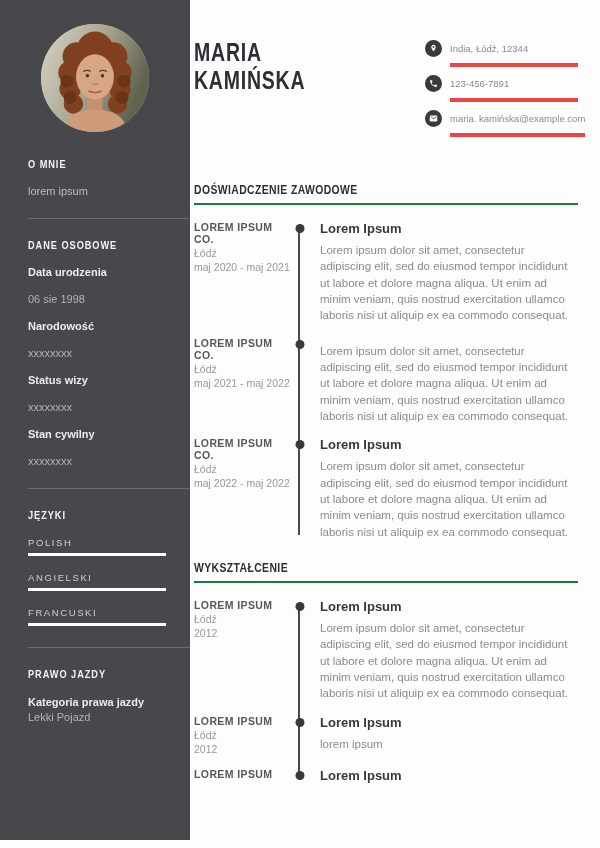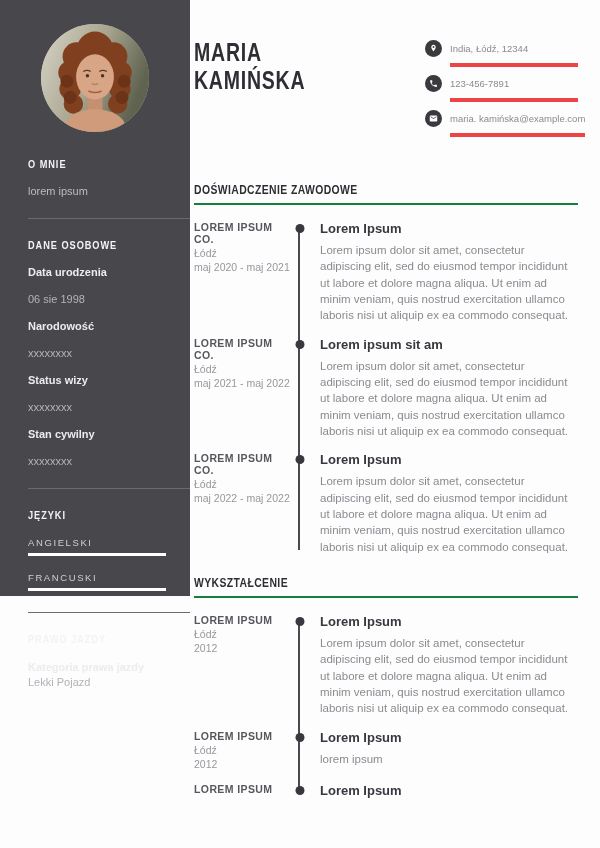--- a/index.html
+++ b/index.html
@@ -5,21 +5,21 @@
   * { margin:0; padding:0; box-sizing:border-box; }
   html,body { background:#ffffff; }
   body { font-family:"Liberation Sans","DejaVu Sans",sans-serif; }
   .page { width:600px; height:848px; display:flex; overflow:hidden; background:#fdfdfe; }
 
   
   .cond { display:inline-block; transform:scaleX(0.8); transform-origin:0 50%; white-space:nowrap; }
   .cond-block { display:block; transform:scaleX(0.78); transform-origin:0 50%; white-space:nowrap; }
 
   
-  .sidebar { width:190px; min-width:190px; height:596px; background:#48474c; color:#c6c6ca; padding-left:28px; }
+  .sidebar { width:190px; min-width:190px; height:840px; background:#48474c; color:#c6c6ca; padding-left:28px; }
   .photo { width:108px; height:108px; border-radius:50%; overflow:hidden; margin:24px 0 0 13px; background:#b9b4a6; }
   .photo svg { display:block; }
   .sb-title { font-size:11.5px; font-weight:700; color:#f3f3f5; letter-spacing:1.2px; margin-top:0; }
   .sb-sec-about .sb-title { margin-top:26px; }
   .sb-text { font-size:11px; color:#bcbcc0; margin-top:15px; }
   .sb-divider { border:none; border-top:1px solid #6b6a70; margin:21px 0 0 0; }
   .sb-sec-personal .sb-title { margin-top:20px; }
   .sb-field { margin-top:15px; padding-right:16px; }
   .sb-label { font-size:11px; font-weight:700; color:#ececef; }
   .sb-value { font-size:11px; color:#b3b3b8; margin-top:15px; }
@@ -136,20 +136,24 @@
       <div class="sb-field">
         <div class="sb-label">Stan cywilny</div>
         <div class="sb-value">xxxxxxxx</div>
       </div>
     </section>
 
     <hr class="sb-divider">
 
     <section class="sb-sec-langs">
       <h2 class="sb-title"><span class="cond">JĘZYKI</span></h2>
+      <div class="lang">
+        <div class="lang-name">POLISH</div>
+        <div class="lang-bar"></div>
+      </div>
       <div class="lang">
         <div class="lang-name">ANGIELSKI</div>
         <div class="lang-bar"></div>
       </div>
       <div class="lang">
         <div class="lang-name">FRANCUSKI</div>
         <div class="lang-bar"></div>
       </div>
     </section>
 
@@ -227,21 +231,20 @@
         <article class="entry">
           <div class="e-left">
             <div class="e-company">LOREM IPSUM CO.</div>
             <div class="e-city">Łódź</div>
             <div class="e-dates">maj 2021 - maj 2022</div>
           </div>
           <div class="e-mid">
               <span class="tl-dot"></span>
             </div>
           <div class="e-right">
-            <h3 class="e-role">Lorem ipsum sit am</h3>
             <p class="e-desc">Lorem ipsum dolor sit amet, consectetur adipiscing elit, sed do eiusmod tempor incididunt ut labore et dolore magna aliqua. Ut enim ad minim veniam, quis nostrud exercitation ullamco laboris nisi ut aliquip ex ea commodo consequat.</p>
           </div>
         </article>
 
         <article class="entry">
           <div class="e-left">
             <div class="e-company">LOREM IPSUM CO.</div>
             <div class="e-city">Łódź</div>
             <div class="e-dates">maj 2022 - maj 2022</div>
           </div>

